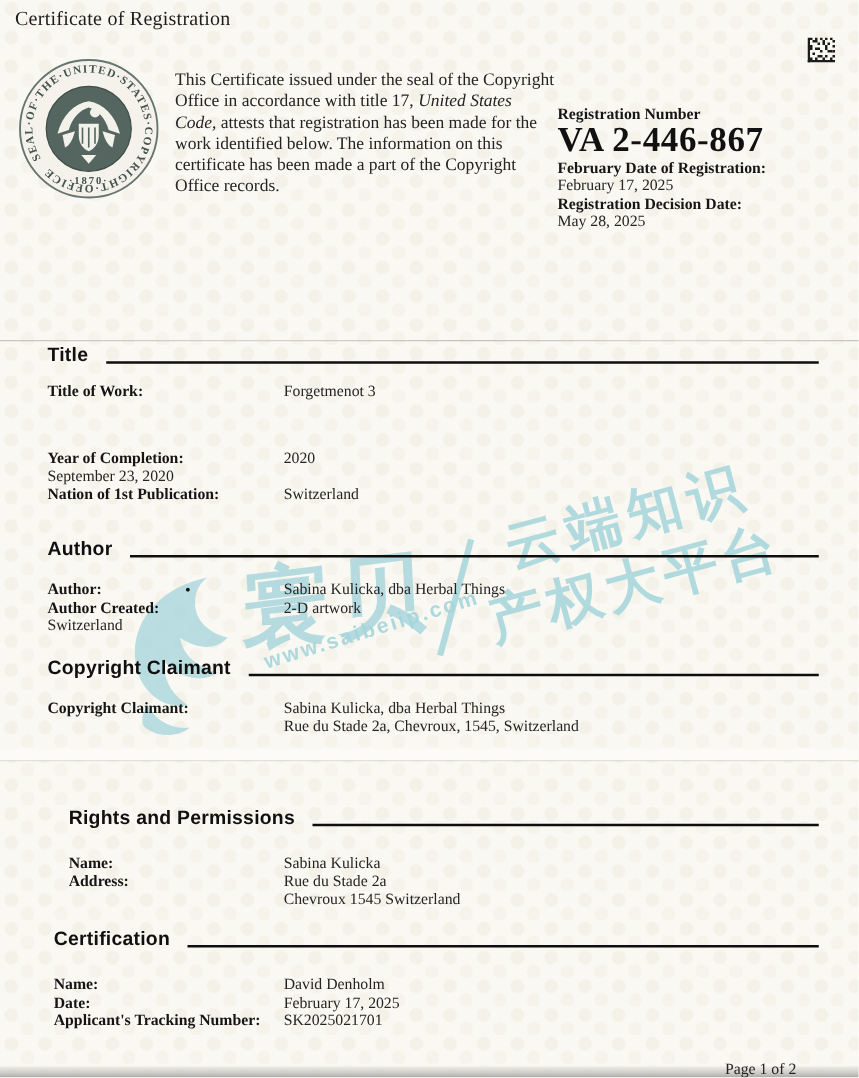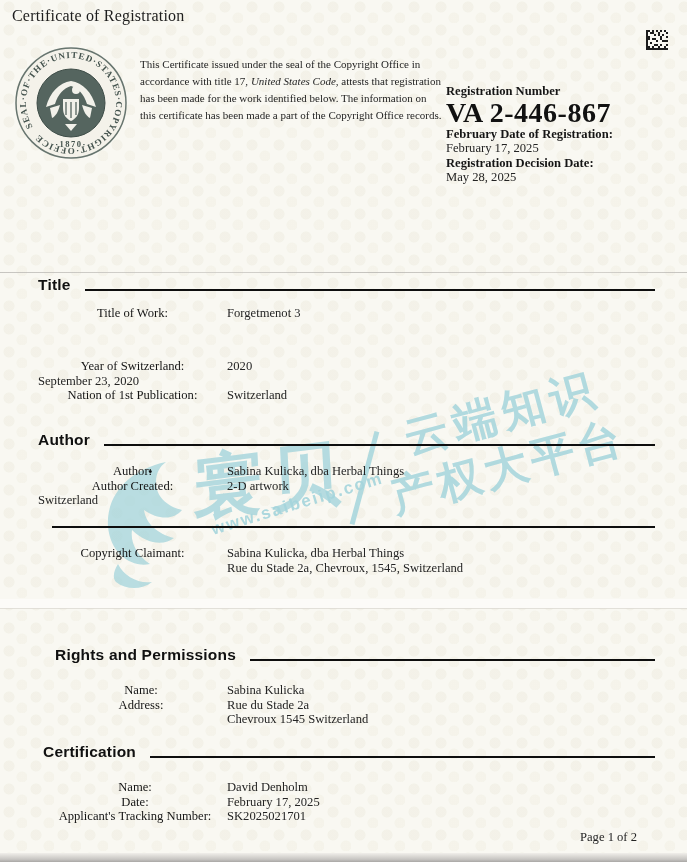--- a/index.html
+++ b/index.html
@@ -16,21 +16,21 @@
     overflow:hidden;
   }
   
   .doc-title{
     position:absolute;left:12px;top:7px;
     font-size:16px;letter-spacing:.2px;color:#1e1e1e;
   }
   .seal-wrap{position:absolute;left:12px;top:44px;width:118px;height:118px;}
   .intro{
     position:absolute;left:140px;top:56px;width:305px;
-    font-size:11px;line-height:17px;color:#242424;
+    font-size:14px;line-height:17px;color:#242424;
   }
   .intro .it{font-style:italic;}
   .regblock{position:absolute;left:446px;top:84px;width:230px;line-height:14.5px;}
   .regblock .blabel{font-weight:bold;font-size:12.6px;color:#161616;}
   .regblock .bval{font-size:12.6px;color:#242424;}
   .regnum{font-size:28px;font-weight:bold;letter-spacing:.5px;line-height:28px;color:#111;}
   .barcode{position:absolute;left:646px;top:30px;width:22px;height:20px;}
   
   .scanline1{position:absolute;left:0;top:272px;width:687px;height:1px;
     background:linear-gradient(90deg,#b6b4b0 0%,#c9c7c2 30%,#b2b0ac 55%,#cfccc6 80%,#b6b4b0 100%);opacity:.75;}
@@ -54,25 +54,25 @@
   
   .section{position:absolute;}
   .sec-head{display:flex;align-items:flex-end;}
   .sec-head .htxt{
     font-family:"Liberation Sans",sans-serif;font-weight:bold;
     font-size:15.5px;color:#101010;white-space:nowrap;letter-spacing:.2px;
   }
   .sec-head .hline{flex:1;height:2px;background:#0e0e0e;margin:0 2px 3px 14px;}
   .rows{line-height:14.5px;}
   .row{display:flex;font-size:12.6px;}
-  .row .lbl{width:var(--labelw);text-align:center;font-weight:normal;color:#151515;flex:none;}
+  .row .lbl{width:var(--labelw);text-align:left;font-weight:bold;color:#151515;flex:none;}
   .row .val{color:#242424;}
   .row .val .vline{display:block;}
   .bullet{position:absolute;font-size:13px;color:#111;}
-  .footer{position:absolute;left:580px;top:830px;font-size:12.6px;color:#242424;}
+  .footer{position:absolute;left:580px;top:848px;font-size:12.6px;color:#242424;}
 </style>
 </head>
 <body>
 
 <div id="page">
 
   <div class="wm wm-logo">
     <svg width="120" height="140" viewBox="0 0 120 140">
       <path d="M78,10 C40,18 18,44 20,74 C22,102 44,116 62,112 C50,104 42,92 44,78 C58,92 76,94 86,86 C70,82 58,72 56,58 C70,68 86,68 94,58 C78,54 68,44 68,30 C68,21 72,14 78,10 Z" fill="#a5d5dc" opacity="0.9"></path>
       <path d="M30,112 C36,124 50,132 64,130 C54,138 38,138 28,130 C24,126 26,118 30,112 Z" fill="#a5d5dc" opacity="0.9"></path>
@@ -169,21 +169,21 @@
       <div class="row">
         <span class="lbl">Title of Work:</span>
         <span class="val">Forgetmenot 3</span>
       </div>
     </div>
   </div>
 
   <div class="section" style="left:38px;top:346px;width:619px;--labelw:189px">
     <div class="rows" style="margin-top:13px">
       <div class="row">
-        <span class="lbl">Year of Switzerland:</span>
+        <span class="lbl">Year of Completion:</span>
         <span class="val">2020</span>
       </div>
       <div class="row">
         <span class="val">September 23, 2020</span>
       </div>
       <div class="row">
         <span class="lbl">Nation of 1st Publication:</span>
         <span class="val">Switzerland</span>
       </div>
     </div>
@@ -205,20 +205,21 @@
         <span class="val">2-D artwork</span>
       </div>
       <div class="row">
         <span class="val">Switzerland</span>
       </div>
     </div>
   </div>
 
   <div class="section" style="left:38px;top:526px;width:619px;--labelw:189px">
     <div class="sec-head">
+      <span class="htxt">Copyright Claimant</span>
       <span class="hline"></span>
     </div>
     <div class="rows" style="margin-top:15px">
       <div class="row">
         <span class="lbl">Copyright Claimant:</span>
         <span class="val">
           <span class="vline">Sabina Kulicka, dba Herbal Things</span>
           <span class="vline">Rue du Stade 2a, Chevroux, 1545, Switzerland</span>
         </span>
       </div>

